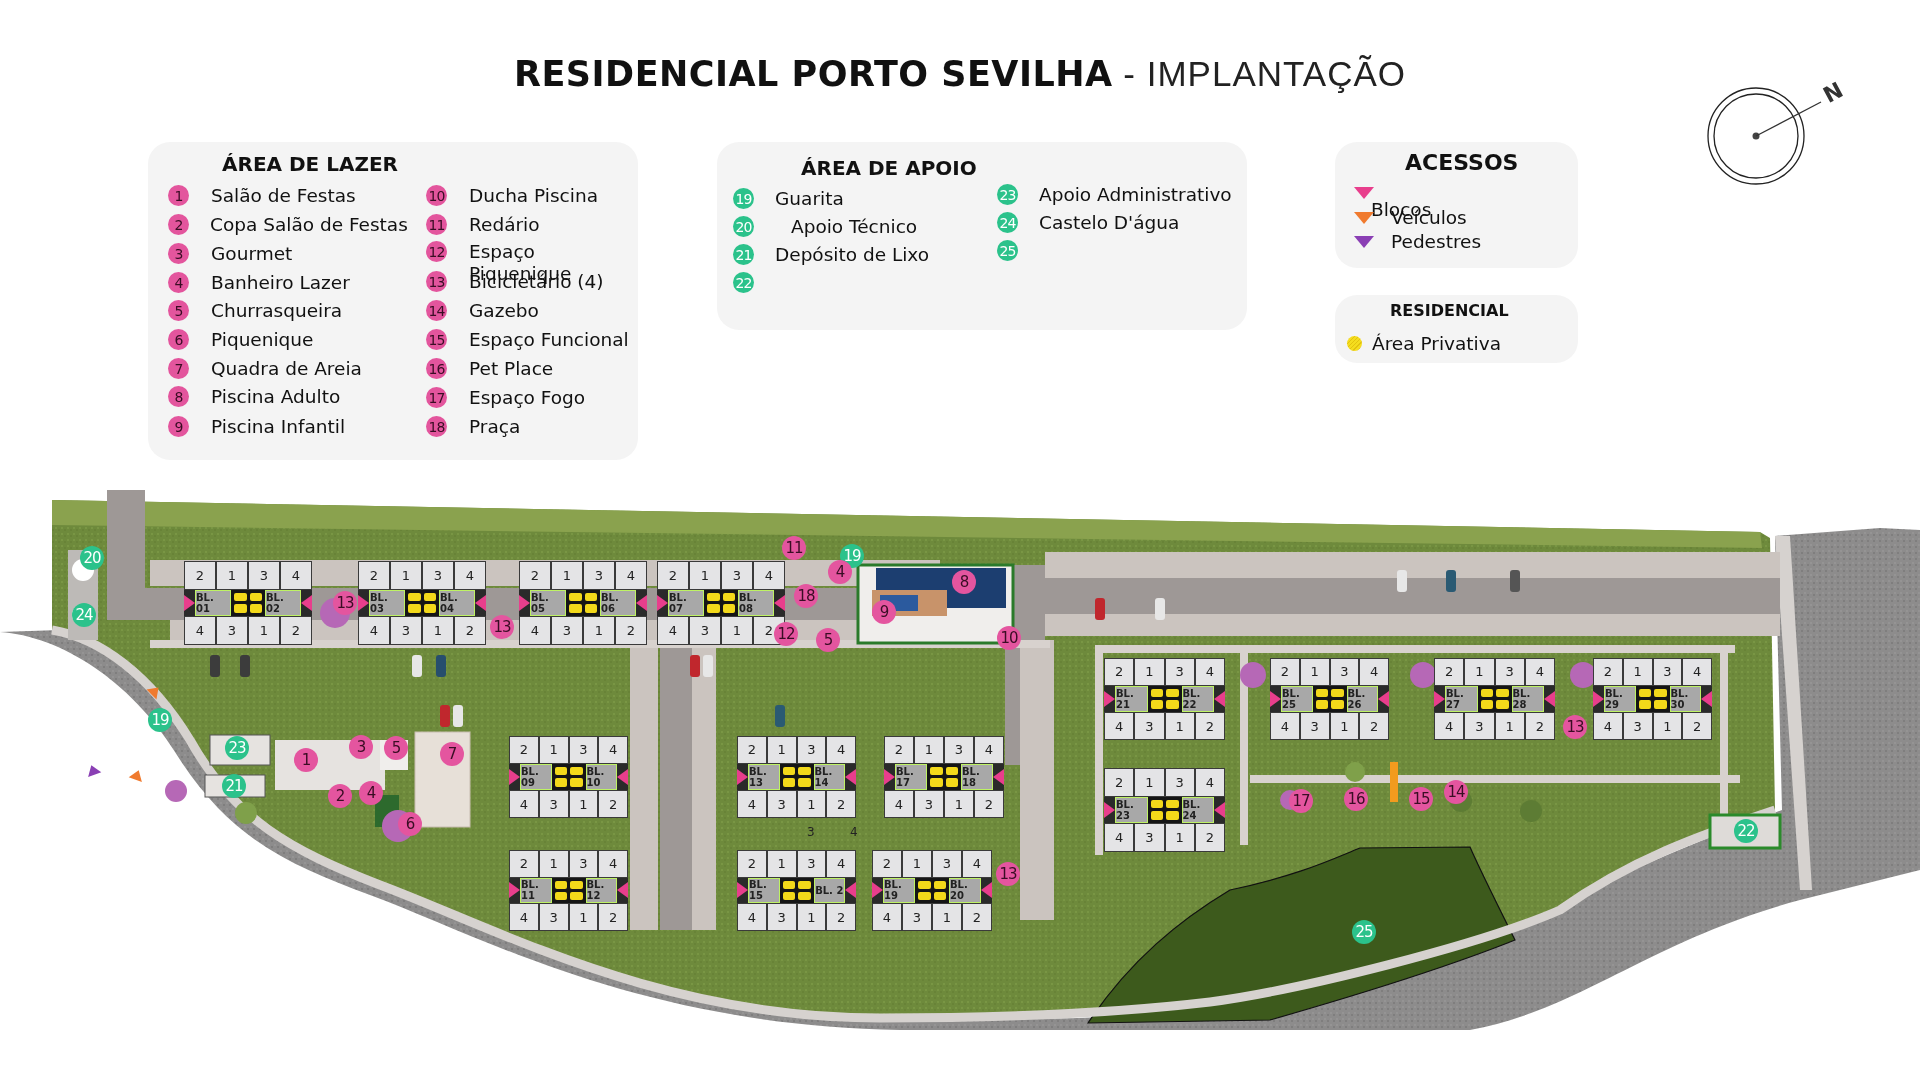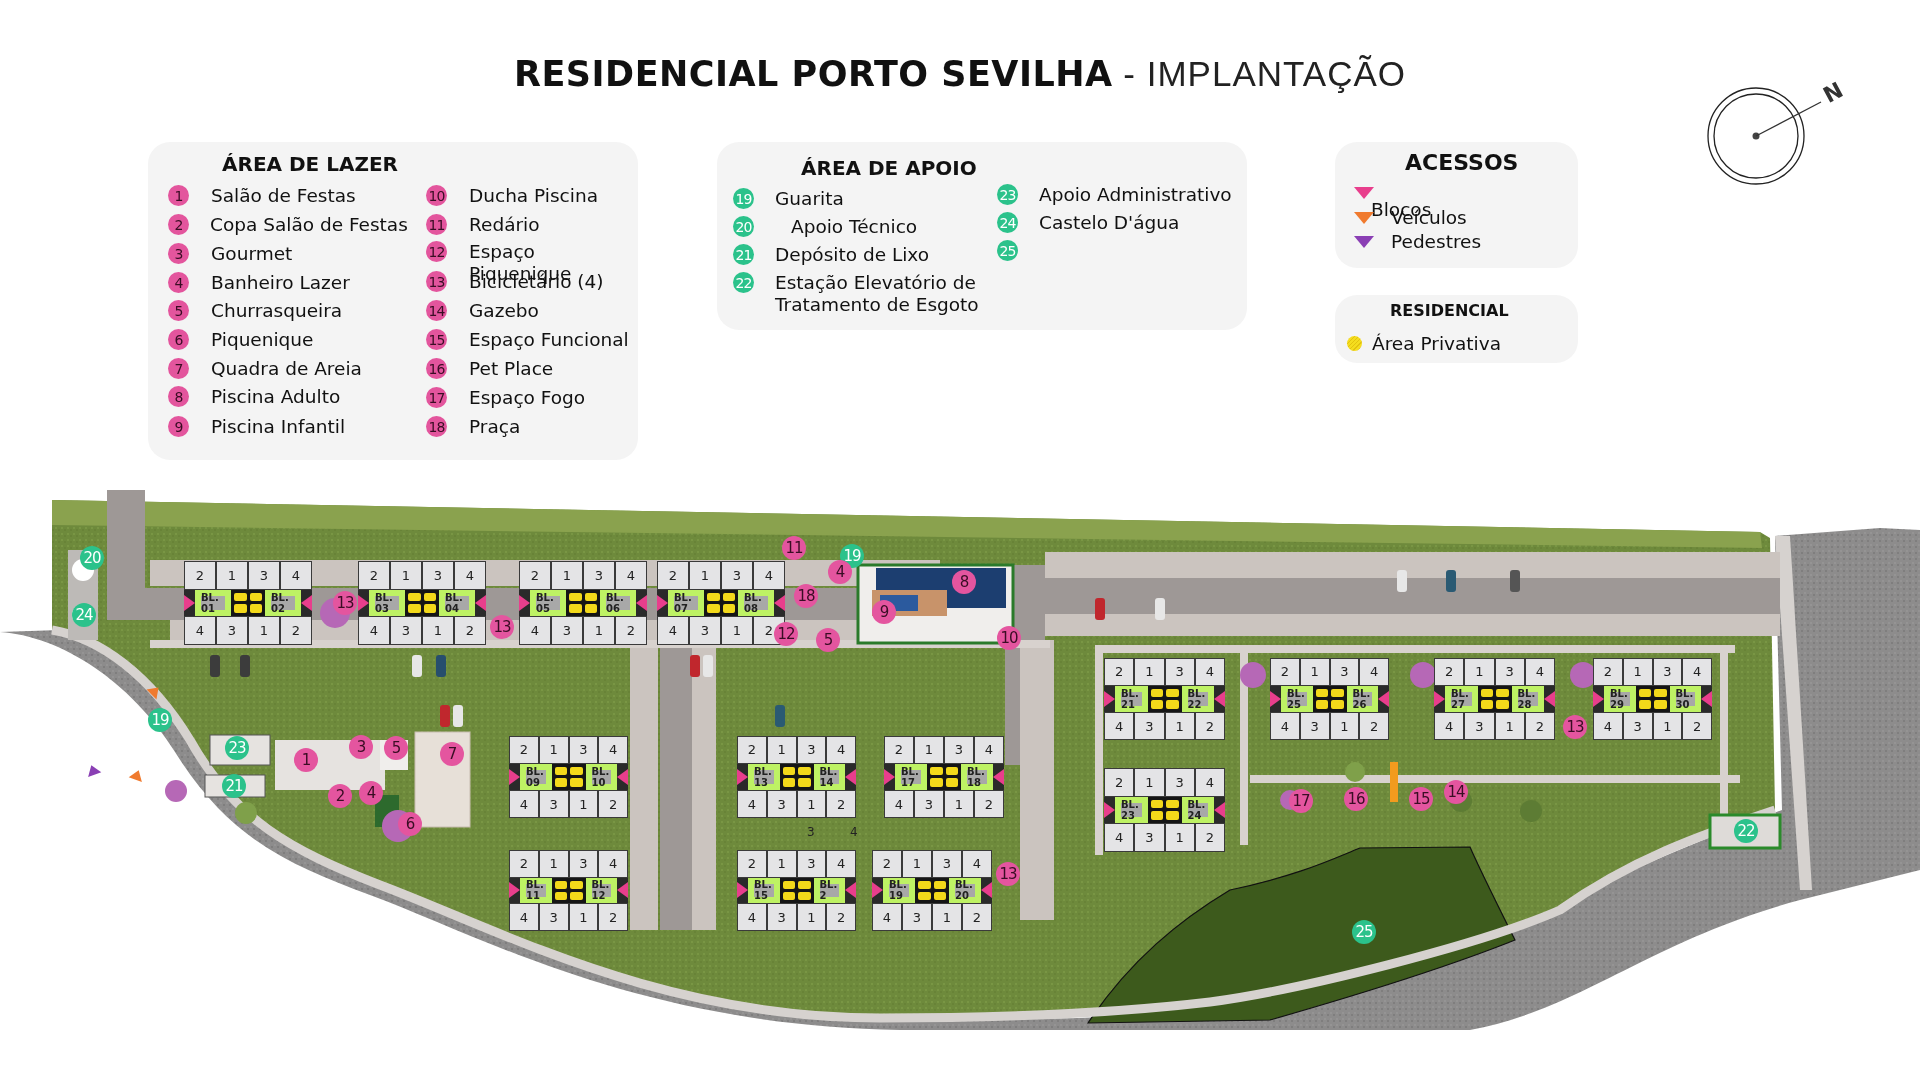--- a/index.html
+++ b/index.html
@@ -18,21 +18,21 @@
   .leg-item .lbl{margin-left:0;}
   .tri{width:0;height:0;border-left:10px solid transparent;border-right:10px solid transparent;border-top:12px solid #000;display:inline-block;}
   
   #compass{position:absolute;left:1706px;top:86px;width:100px;height:100px;}
   
   #map{position:absolute;left:0;top:490px;width:1920px;height:590px;}
   .block{position:absolute;}
   .block .row{display:flex;height:34%;}
   .block .cell{flex:1;background:#e4e4e6;border:1.5px solid #3a3a3a;display:flex;align-items:center;justify-content:center;font-size:13px;color:#222;box-sizing:border-box;}
   .block .mid{display:flex;height:32%;align-items:stretch;background:#2a2a2a;}
-  .block .blname{flex:1;background:#a8a8a8;display:flex;align-items:center;justify-content:center;font-size:10px;font-weight:bold;color:#222;border:6px solid #bef264;box-sizing:border-box;}
+  .block .blname{flex:1;background:#a8a8a8;display:flex;align-items:center;justify-content:center;font-size:10px;font-weight:bold;color:#222;border:1px solid #bef264;box-sizing:border-box;}
   .block .core{width:34px;display:grid;grid-template-columns:1fr 1fr;gap:3px;padding:3px 3px;background:#151515;box-sizing:border-box;}
   .block .core span{background:#f3d91a;border-radius:2px;}
   .block .arrow-l{width:0;height:0;border-top:8px solid transparent;border-bottom:8px solid transparent;border-left:11px solid #e83e8c;align-self:center;}
   .block .arrow-r{width:0;height:0;border-top:8px solid transparent;border-bottom:8px solid transparent;border-right:11px solid #e83e8c;align-self:center;}
   .mbadge{position:absolute;border-radius:50%;width:24px;height:24px;display:flex;align-items:center;justify-content:center;font-size:15px;letter-spacing:-1px;}
   .mbadge.pink{background:#e4559f;color:#3a0d24;}
   .mbadge.green{background:#2bc28b;color:#ffffff;}
   .tree{position:absolute;border-radius:50%;}
   .car{position:absolute;width:10px;height:22px;border-radius:3px;}
 </style>
@@ -130,24 +130,20 @@
   <div class="leg-item" style="left:16px;top:74px;">
       <span class="badge green">20</span>
       <span style="margin-left:37px">Apoio Técnico</span>
     </div>
   <div class="leg-item" style="left:16px;top:102px;">
       <span class="badge green">21</span>
       <span style="margin-left:21px">Depósito de Lixo</span>
     </div>
   <div class="leg-item" style="left:16px;top:130px;">
       <span class="badge green">22</span>
-      <span style="margin-left:21px;display:flex;flex-direction:column;">
-        <span>Estação Elevatório de</span>
-        <span>Tratamento de Esgoto</span>
-      </span>
     </div>
   <div class="leg-item" style="left:280px;top:42px;">
       <span class="badge green">23</span>
       <span style="margin-left:21px">Apoio Administrativo</span>
     </div>
   <div class="leg-item" style="left:280px;top:70px;">
       <span class="badge green">24</span>
       <span style="margin-left:21px">Castelo D'água</span>
     </div>
   <div class="leg-item" style="left:280px;top:98px;">

